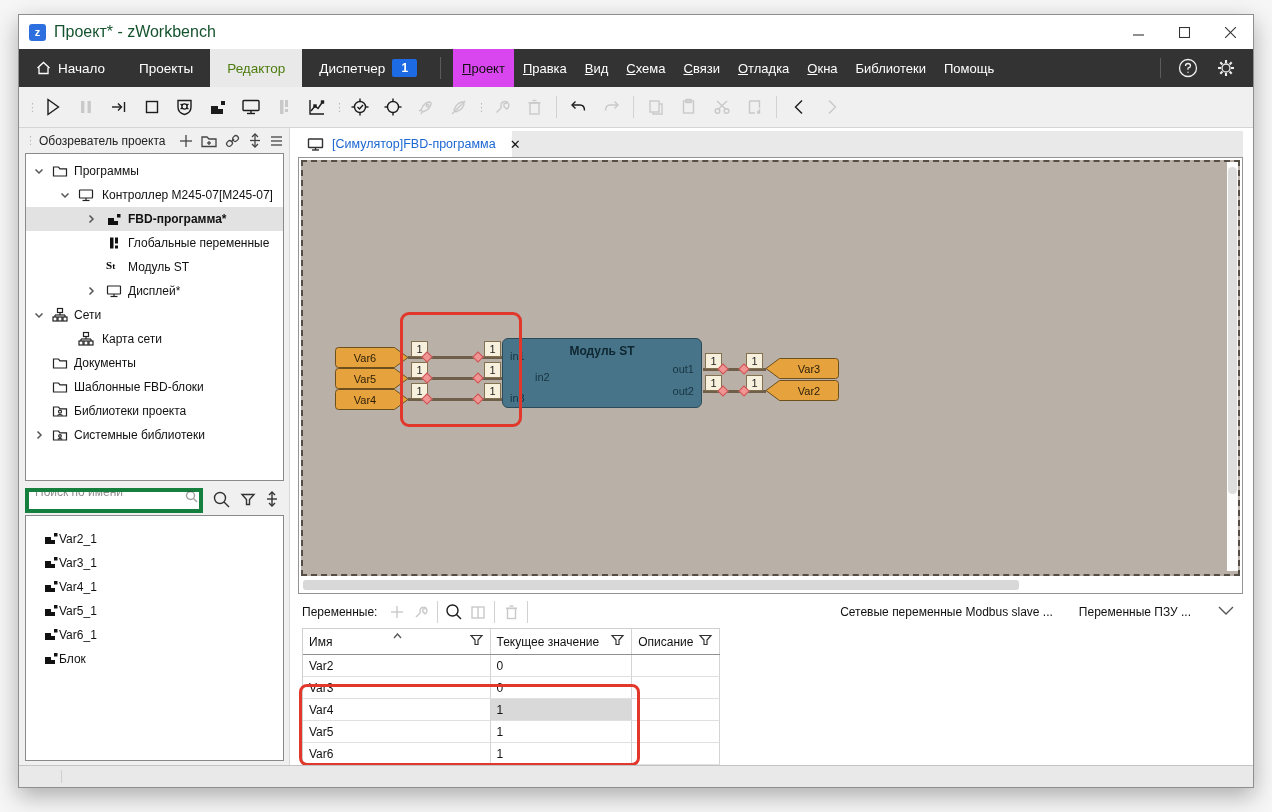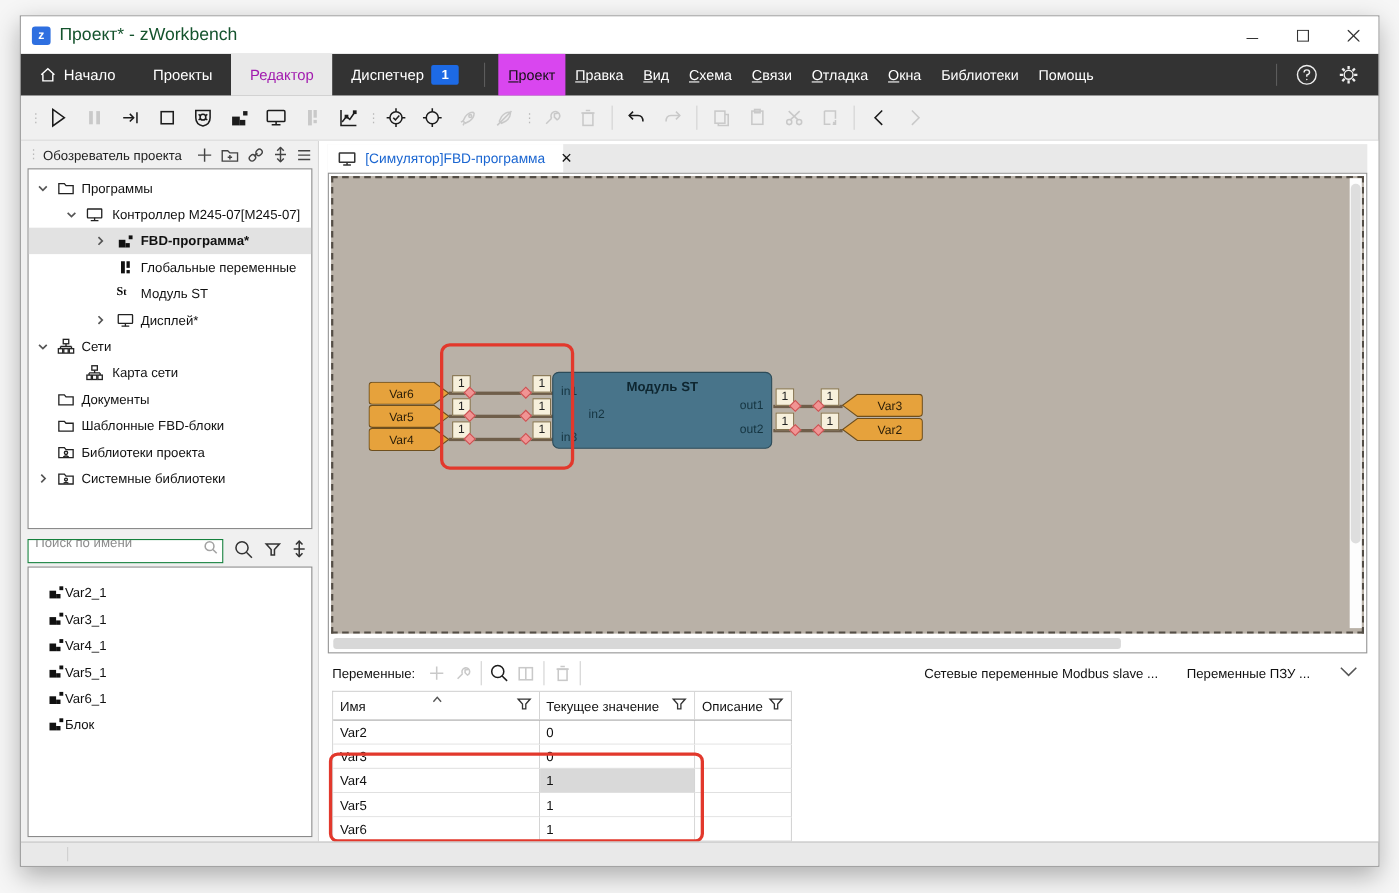--- a/index.html
+++ b/index.html
@@ -14,21 +14,21 @@
   .applogo { width:17px; height:17px; background:#2e6fe0; border-radius:3px; color:#fff; font-weight:bold;
              font-size:11px; display:flex; align-items:center; justify-content:center; }
   .titletext { margin-left:8px; font-size:16px; color:#14532d; }
   .wincontrols { margin-left:auto; display:flex; height:100%; }
   .winbtn { width:46px; height:100%; display:flex; align-items:center; justify-content:center; color:#222; }
   .winbtn svg { stroke:#333; stroke-width:1.1; fill:none; }
 
   
   .ribbon { height:38px; background:#333333; display:flex; align-items:stretch; color:#fff; flex:none; }
   .rtab { display:flex; align-items:center; gap:7px; padding:0 17px; font-size:13.5px; color:#fff; }
-  .rtab.active { background:#e9e9e9; color:#a21caf; }
+  .rtab.active { background:#e9e9e9; color:#4d7c0f; }
   .badge { background:#1d6ae5; color:#fff; font-weight:bold; font-size:12px; padding:2px 9px; border-radius:2px; }
   .vsep { width:1px; background:#5c5c5c; margin:8px 6px; }
   .menus { display:flex; align-items:stretch; margin-left:6px; }
   .menu-item { display:flex; align-items:center; padding:0 9px; font-size:13px; color:#fff; }
   .menu-item.active { background:#d946ef; color:#111; }
   .menu-item span { display:inline-block; }
   .menu-item.accel span::first-letter { text-decoration:underline; }
   .ribbon-right { margin-left:auto; display:flex; align-items:center; gap:4px; padding-right:10px; }
   .ricon { width:34px; height:34px; display:flex; align-items:center; justify-content:center; }
   .ricon svg { stroke:#eee; fill:none; stroke-width:1.3; }
@@ -62,21 +62,21 @@
   .ticon { position:absolute; width:16px; height:16px; }
   .ticon svg { stroke:#222; fill:none; stroke-width:1.2; }
   .ticon.fil svg { fill:#111; stroke:none; }
   .tlabel { position:absolute; white-space:nowrap; font-size:12px; color:#111; }
   .lvl0 .chev{left:6px;} .lvl0 .ticon{left:26px;} .lvl0 .tlabel{left:48px;}
   .lvl1 .chev{left:32px;} .lvl1 .ticon{left:52px;} .lvl1 .tlabel{left:76px;}
   .lvl2 .chev{left:58px;} .lvl2 .ticon{left:80px;} .lvl2 .tlabel{left:102px;}
   .sticon { font-size:11px; font-weight:bold; color:#000; font-family:"Liberation Serif",serif; }
 
   .searchrow { position:absolute; left:6px; top:359px; right:5px; height:24px; display:flex; align-items:center; gap:9px; }
-  .searchinput { width:178px; height:22px; border:1px solid #15803d; background:#fff; padding:0 20px 17px 6px;
+  .searchinput { width:178px; height:22px; border:4px solid #15803d; background:#fff; padding:0 20px 17px 6px;
                  font-size:12px; color:#222; font-family:inherit; }
   .searchinput::placeholder { color:#8c8c8c; }
   .search-embed { position:absolute; left:160px; top:5px; opacity:.45; }
   .searchrow svg { stroke:#333; fill:none; stroke-width:1.4; }
 
   .listbox { top:387px; height:246px; padding-top:6px; }
   .list-row { height:24px; display:flex; align-items:flex-end; padding-left:18px; }
   .list-row svg { flex:none; }
   .llabel { font-size:12px; color:#111; }
 

